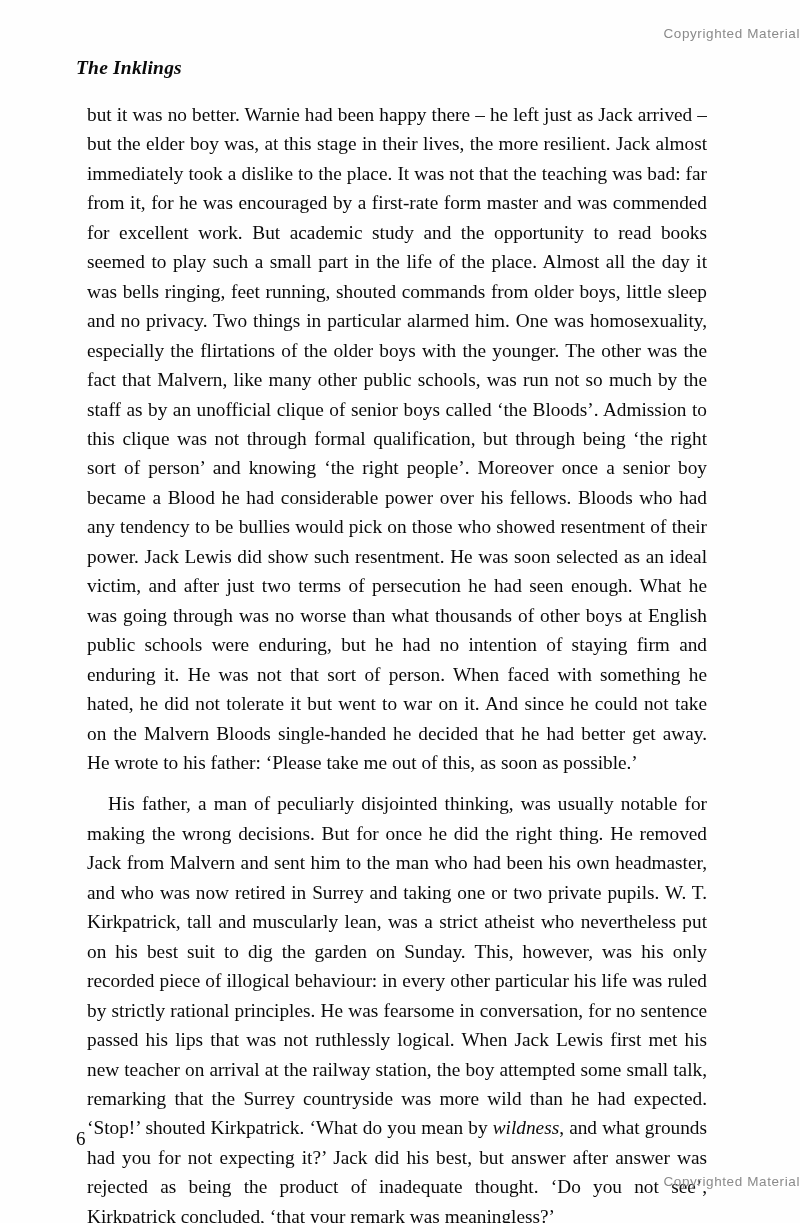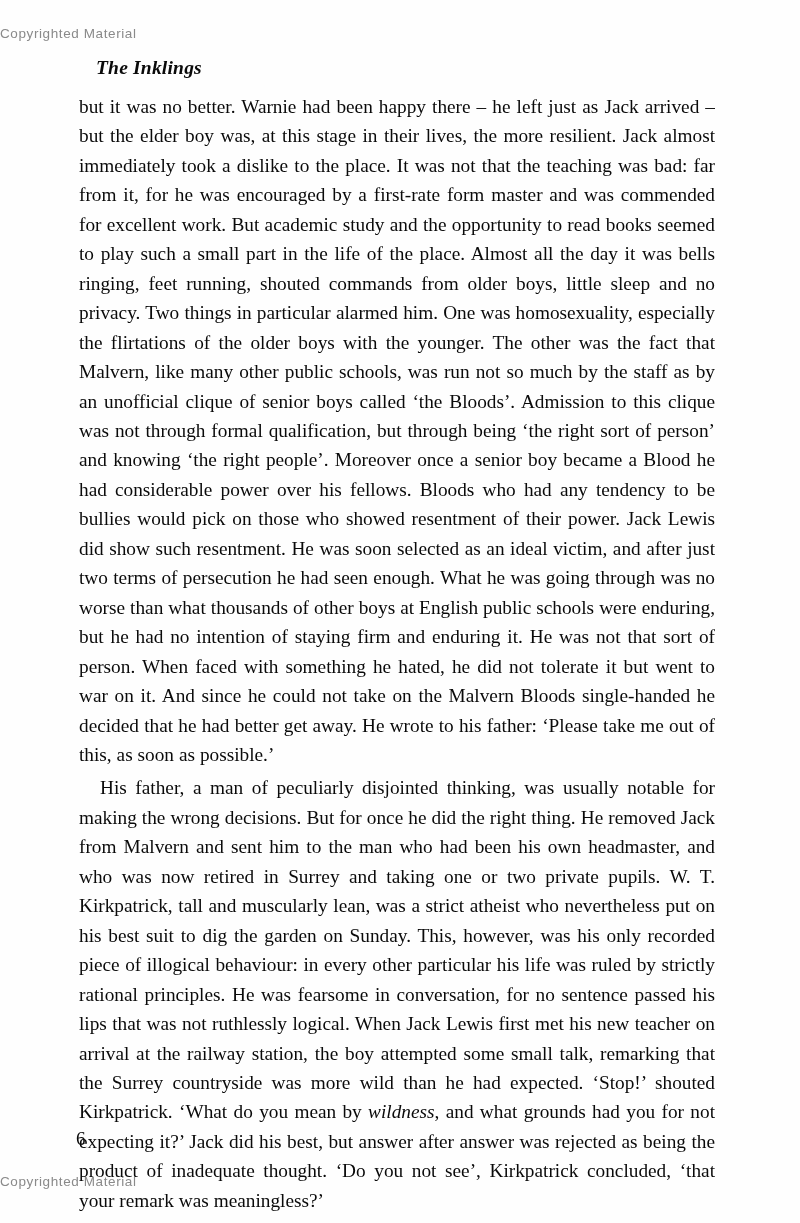--- a/index.html
+++ b/index.html
@@ -15,51 +15,50 @@
     overflow: hidden;
     font-family: "Liberation Serif", "DejaVu Serif", serif;
     color: #0a0a0a;
   }
 
   
   .watermark {
     position: absolute;
     left: 0;
     width: 800px;
-    text-align: left;
+    text-align: right;
     font-family: "Liberation Sans", "DejaVu Sans", sans-serif;
     font-size: 13.5px;
     letter-spacing: 0.6px;
     color: #8a8a8a;
     user-select: none;
   }
   .watermark-top { top: 26px; }
   .watermark-bottom { top: 1174px; }
 
   
   .running-head {
     position: absolute;
     left: 76px;
     top: 57px;
     font-style: italic;
     font-weight: bold;
     font-size: 19.5px;
     letter-spacing: 0.2px;
-    margin-left: 20px;
   }
 
   
   .textblock {
     position: absolute;
     left: 75px;
     top: 88px;
     width: 644px;
   }
   .para {
-    margin: 4px;
+    margin: 12px;
     text-align: justify;
     text-align-last: left;
     font-size: 19.3px;
     line-height: 29.45px;
     hyphens: manual;
     word-spacing: 0.1px;
   }
   .para.indent {
     text-indent: 21px;
   }

